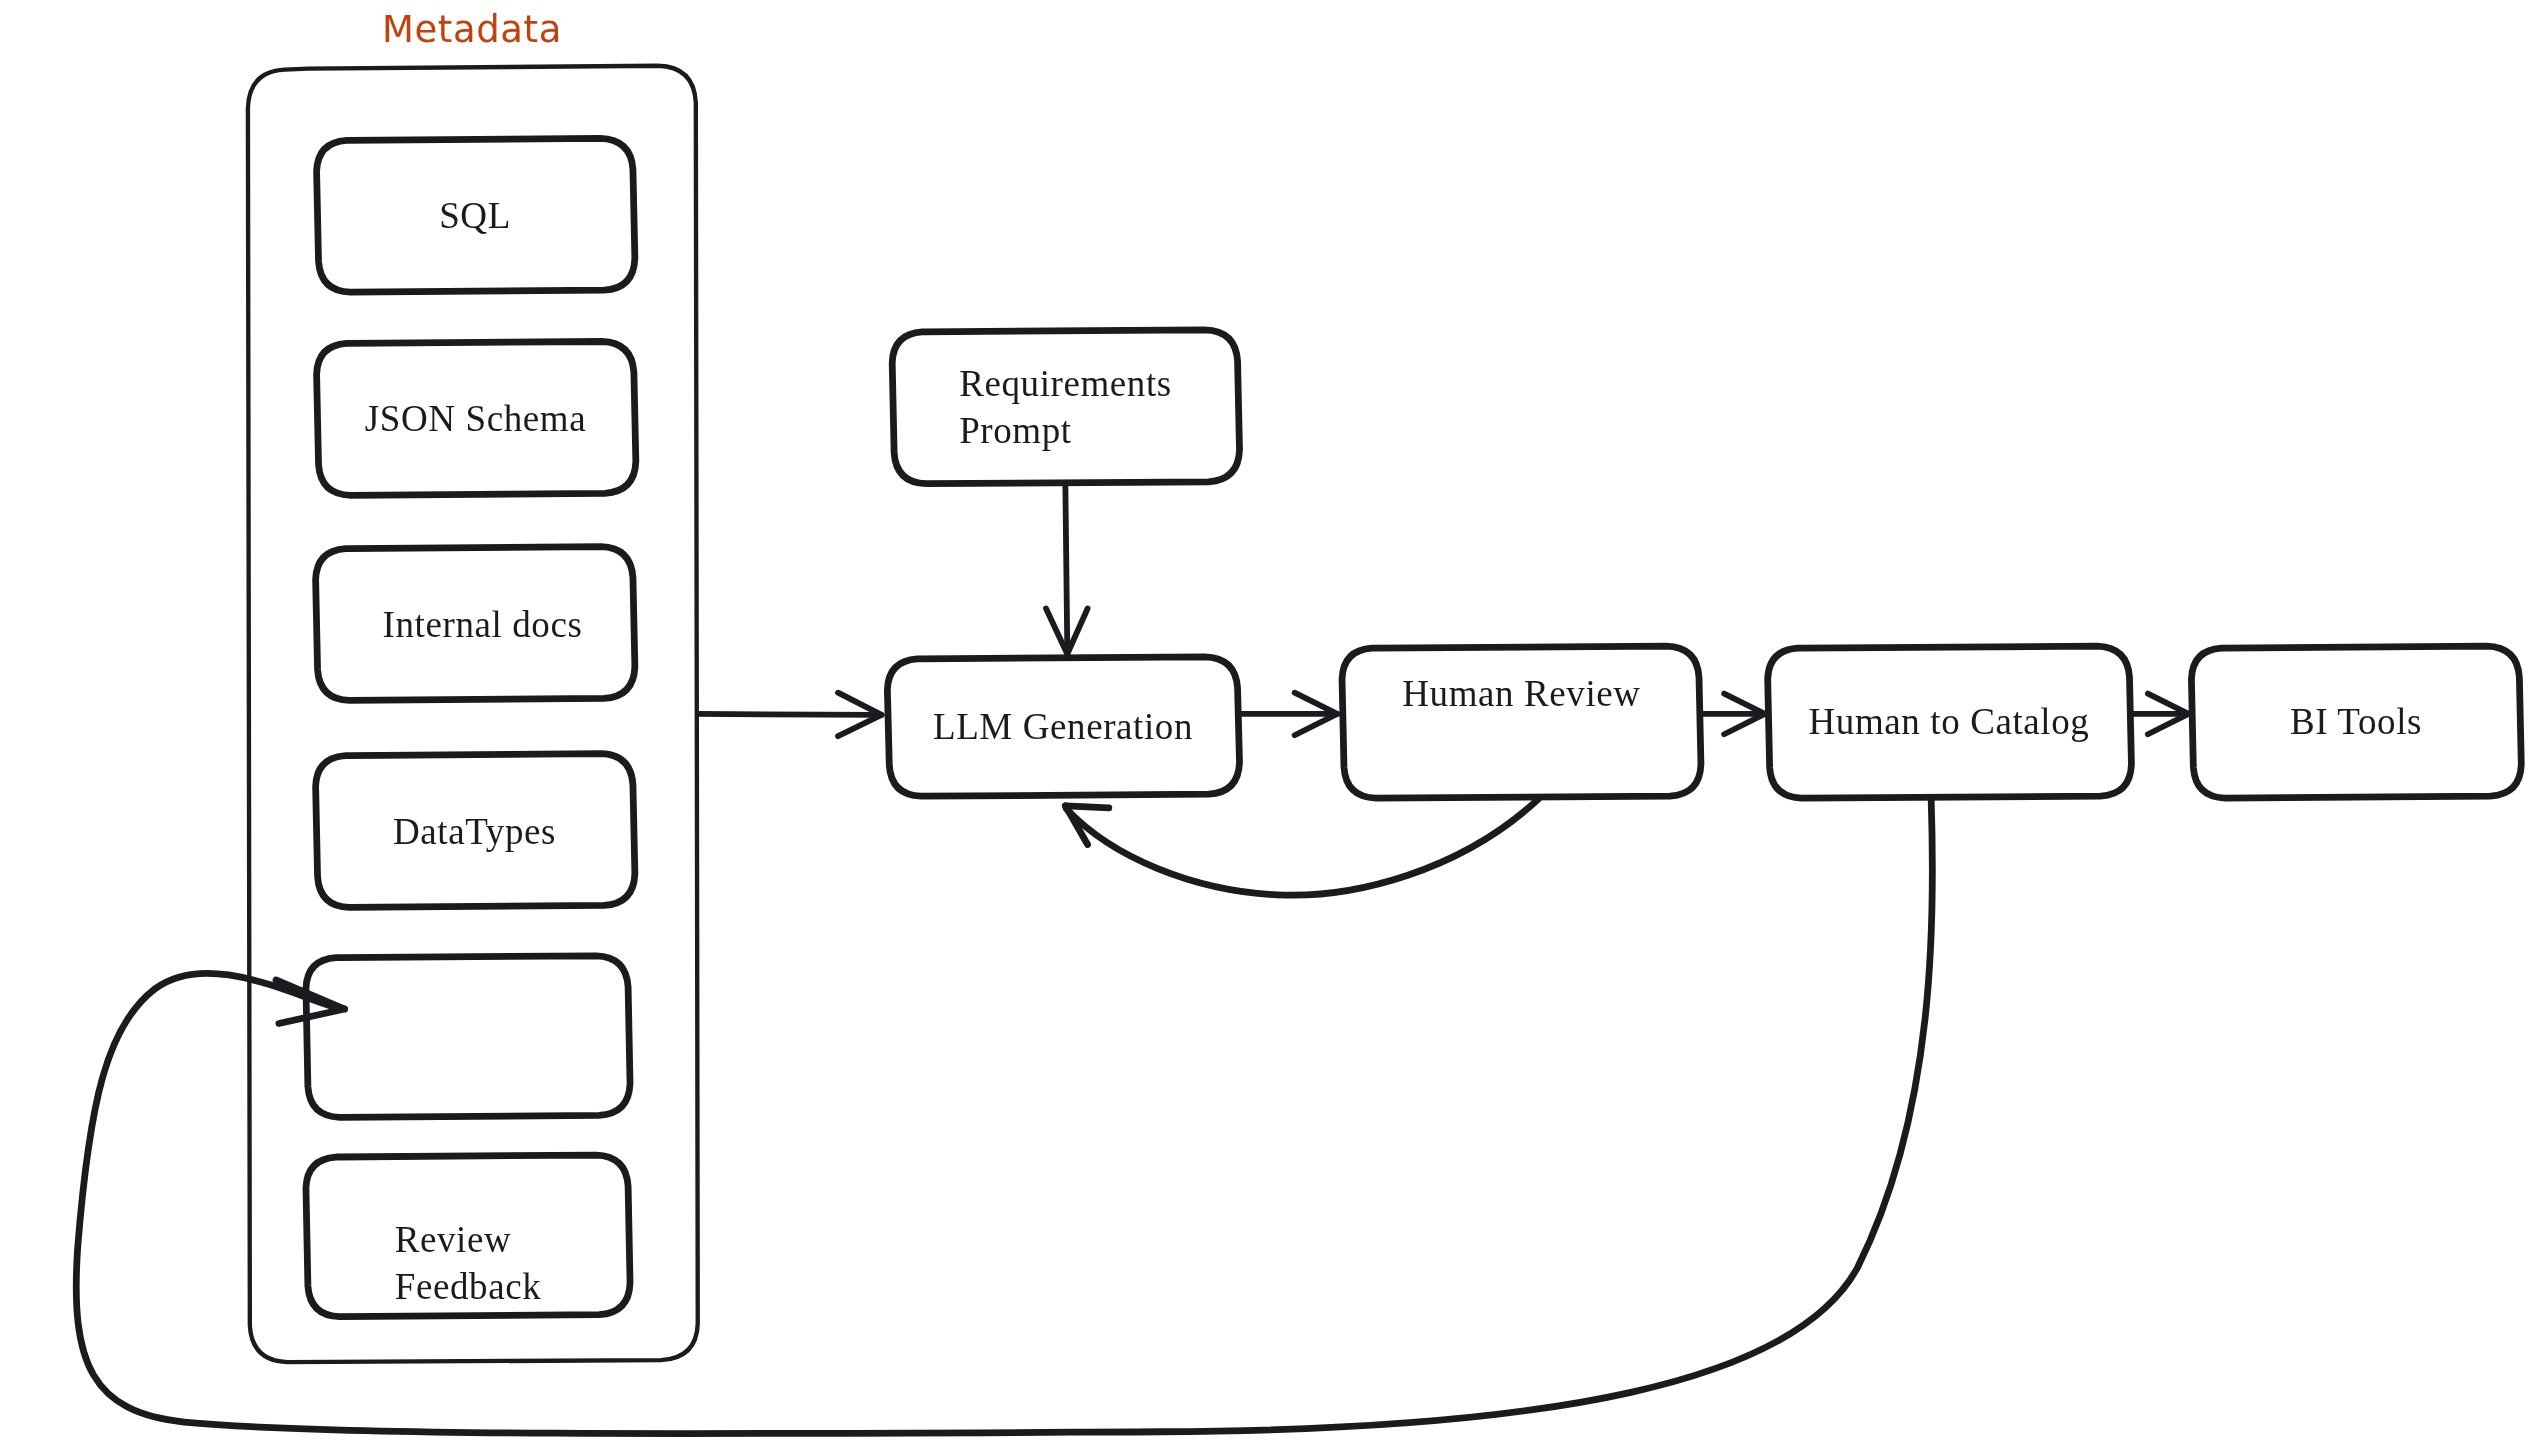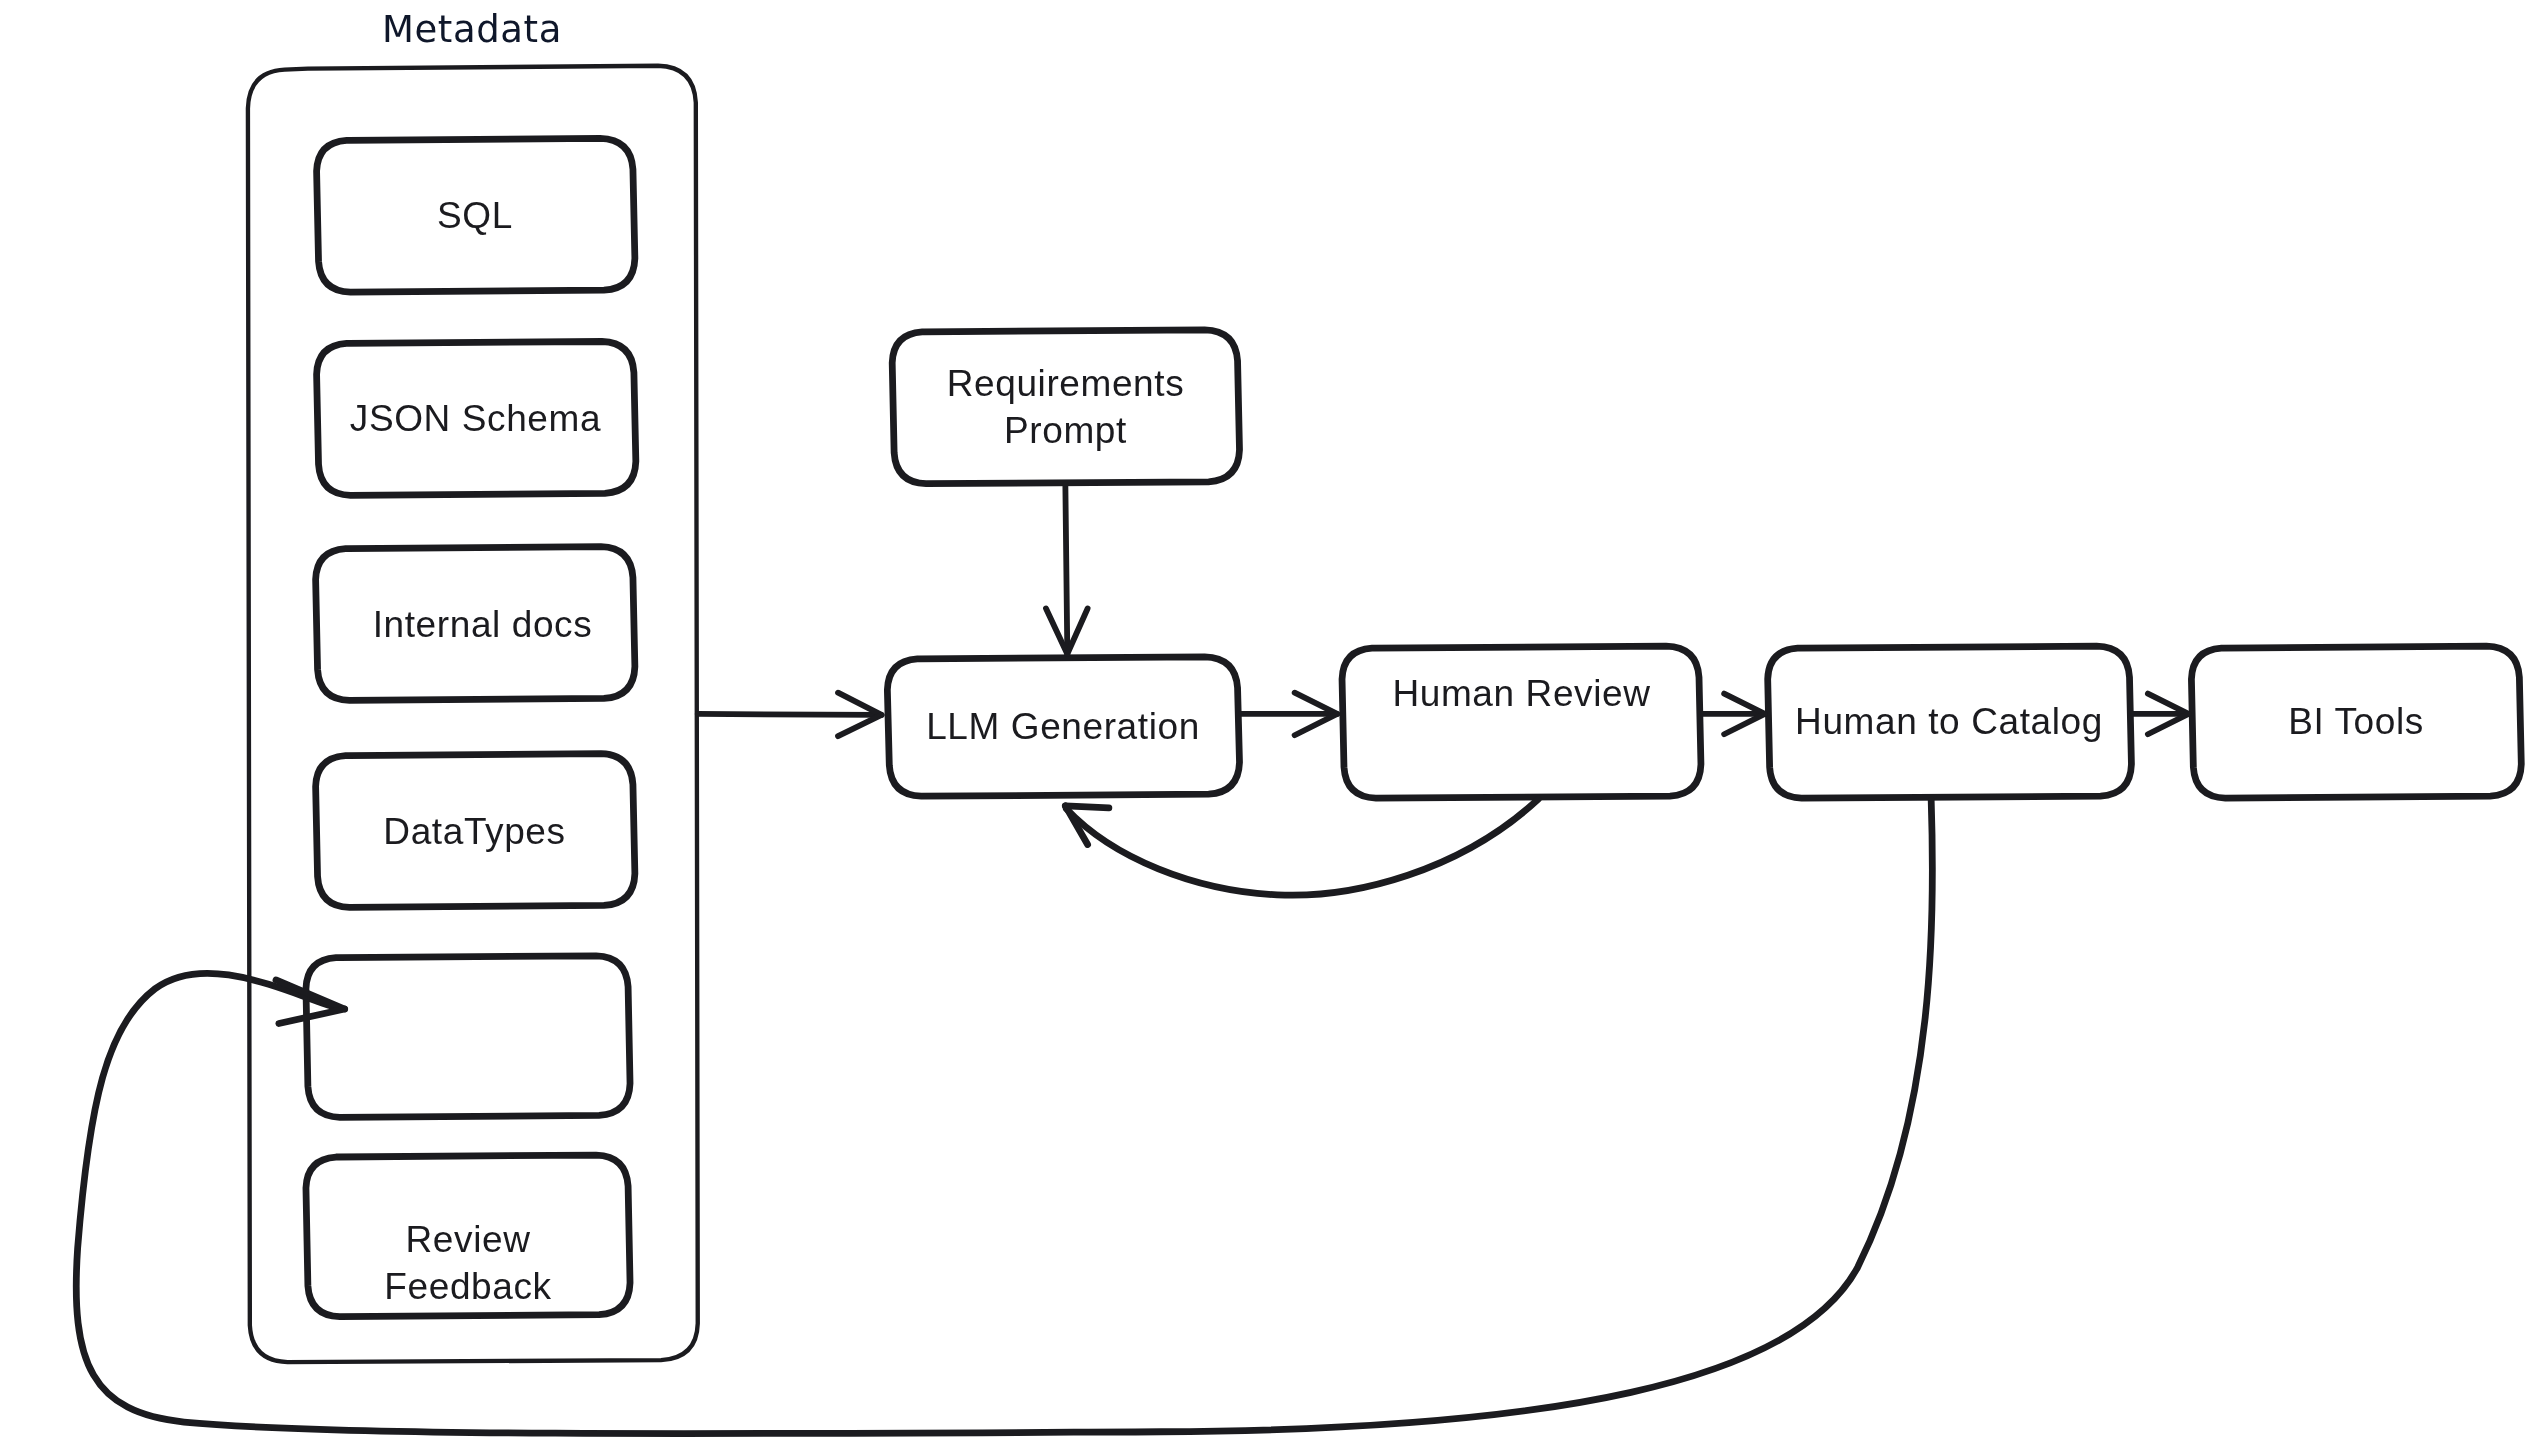--- a/index.html
+++ b/index.html
@@ -21,32 +21,31 @@
     left: 0;
     width: 2538px;
     height: 1454px;
     pointer-events: none;
   }
   .node-label {
     position: absolute;
     display: flex;
     align-items: center;
     justify-content: center;
-    text-align: center;
     color: #1b1b1f;
-    font-family: Liberation Sans, sans-serif;
+    font-family: Liberation Serif, serif;
     font-size: 37px;
     line-height: 1.26;
     letter-spacing: 0.6px;
     white-space: pre-line;
     pointer-events: auto;
   }
   .group-title {
     position: absolute;
-    color: #0f172a;
+    color: #c2410c;
     font-family: "DejaVu Sans", sans-serif;
     font-size: 37px;
     letter-spacing: 0.6px;
     text-align: center;
     white-space: nowrap;
   }
   .hit {
     position: absolute;
     pointer-events: auto;
   }

